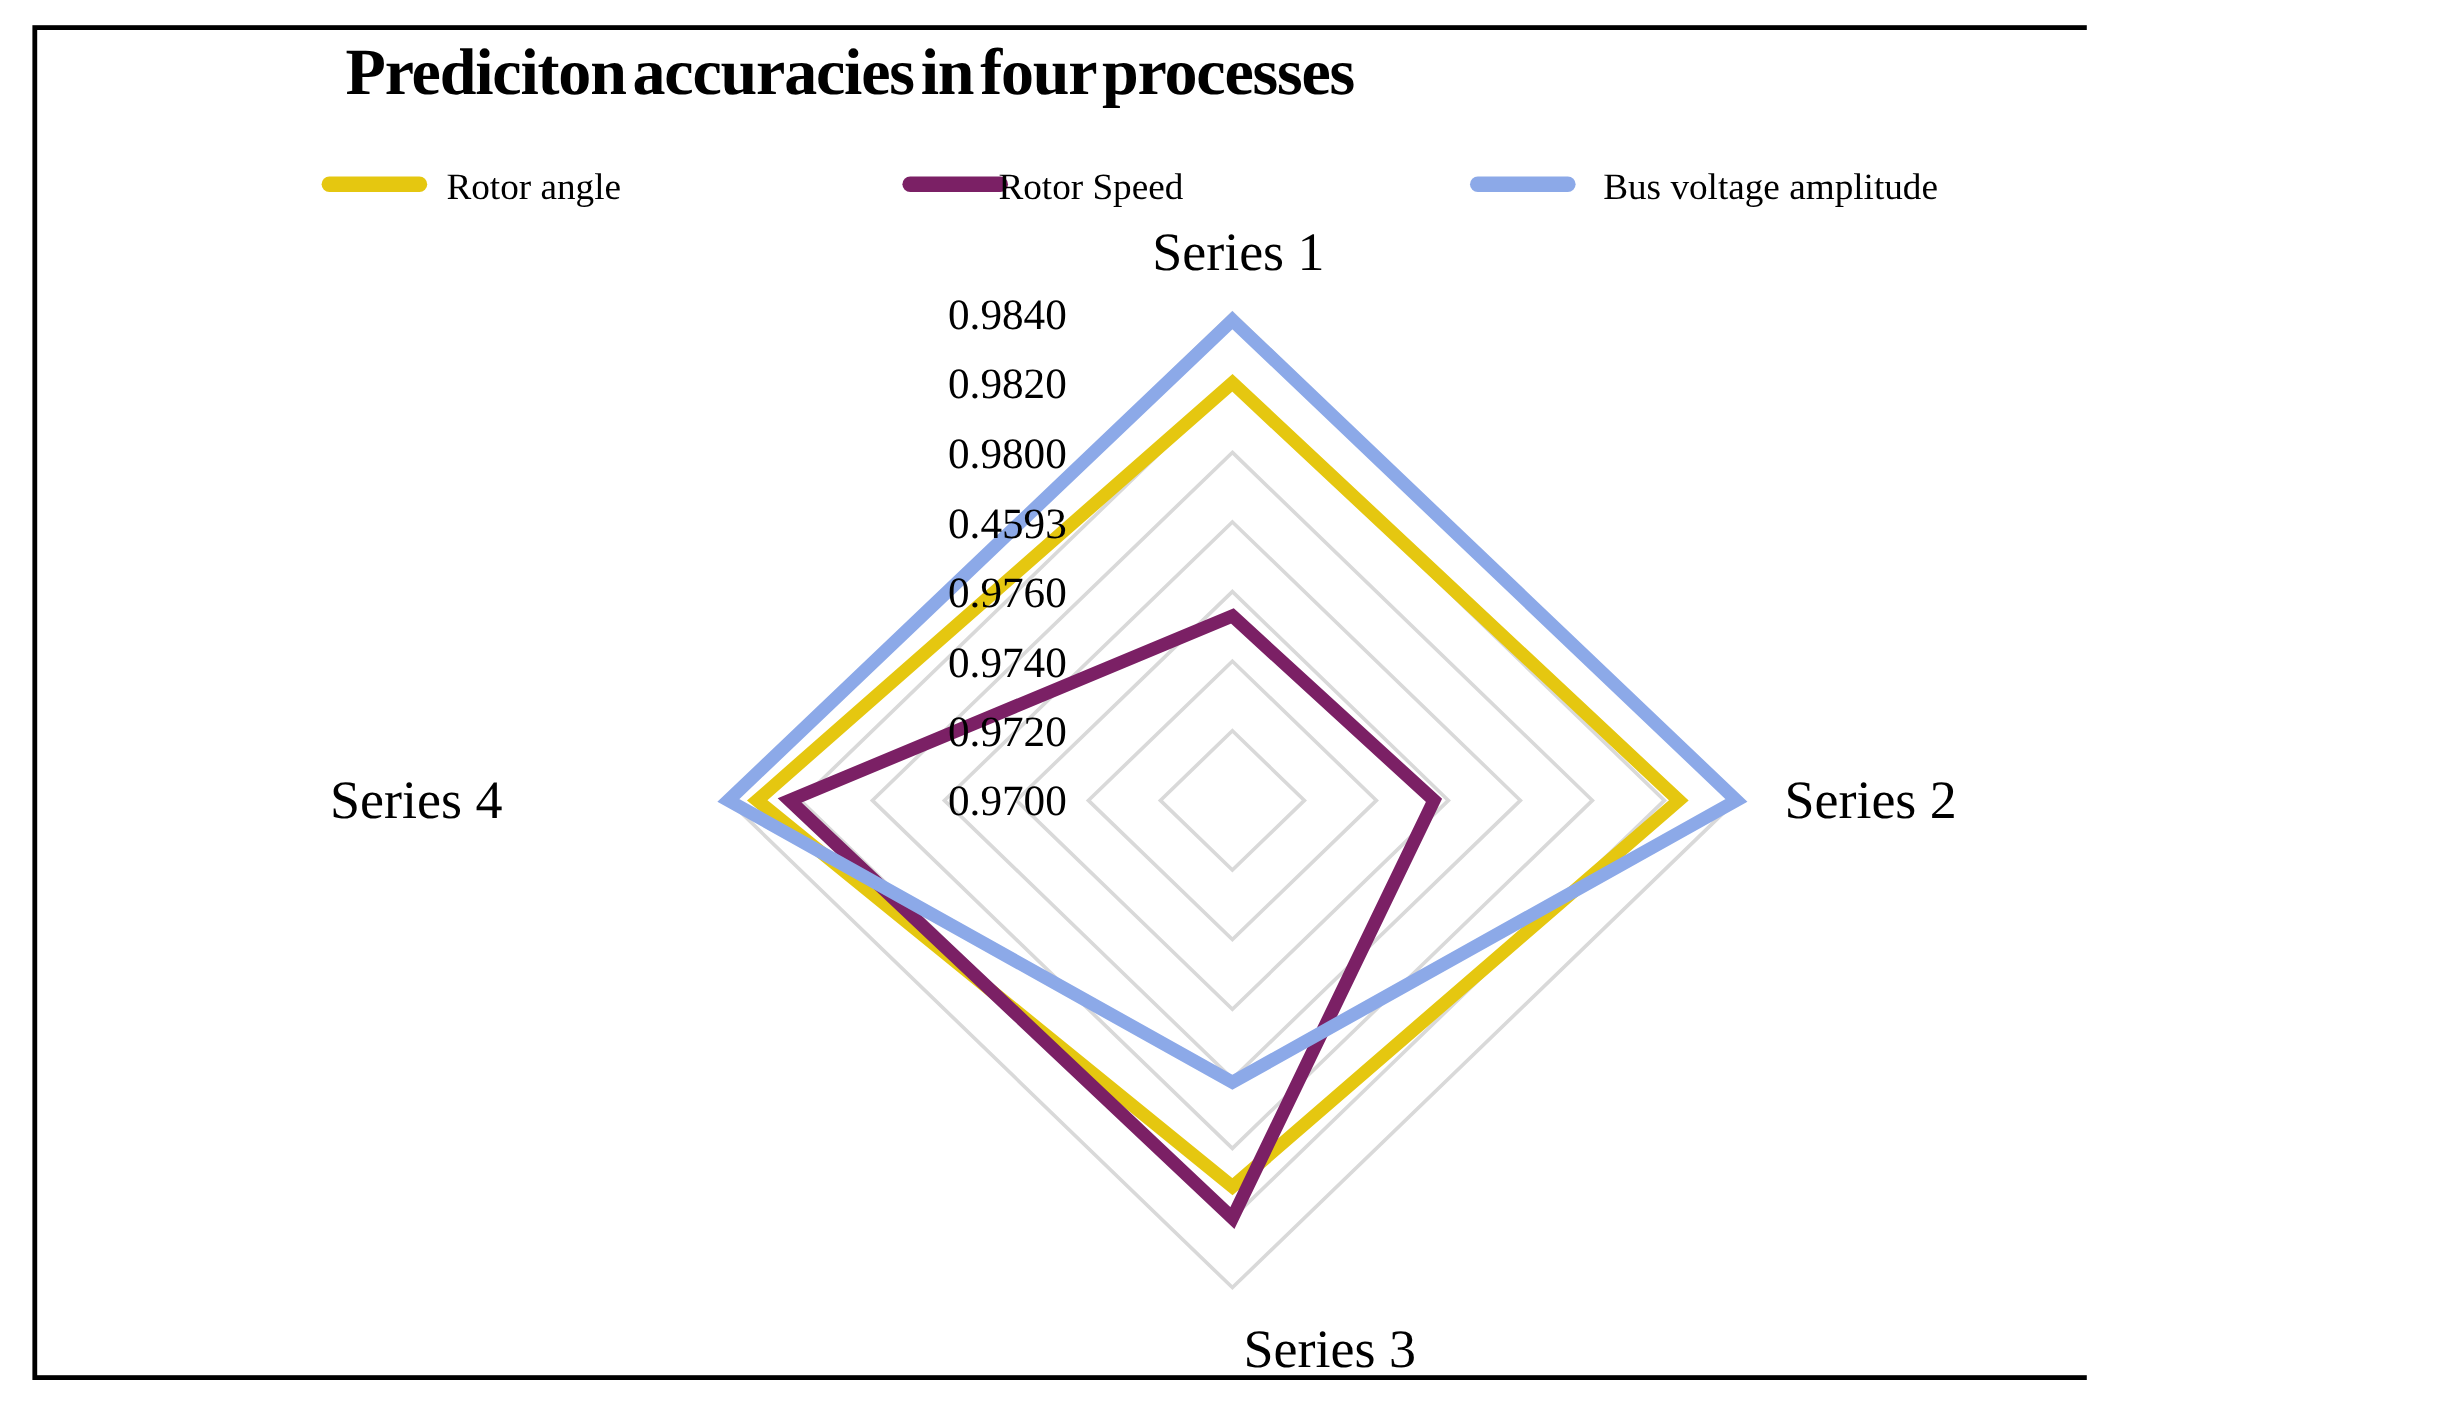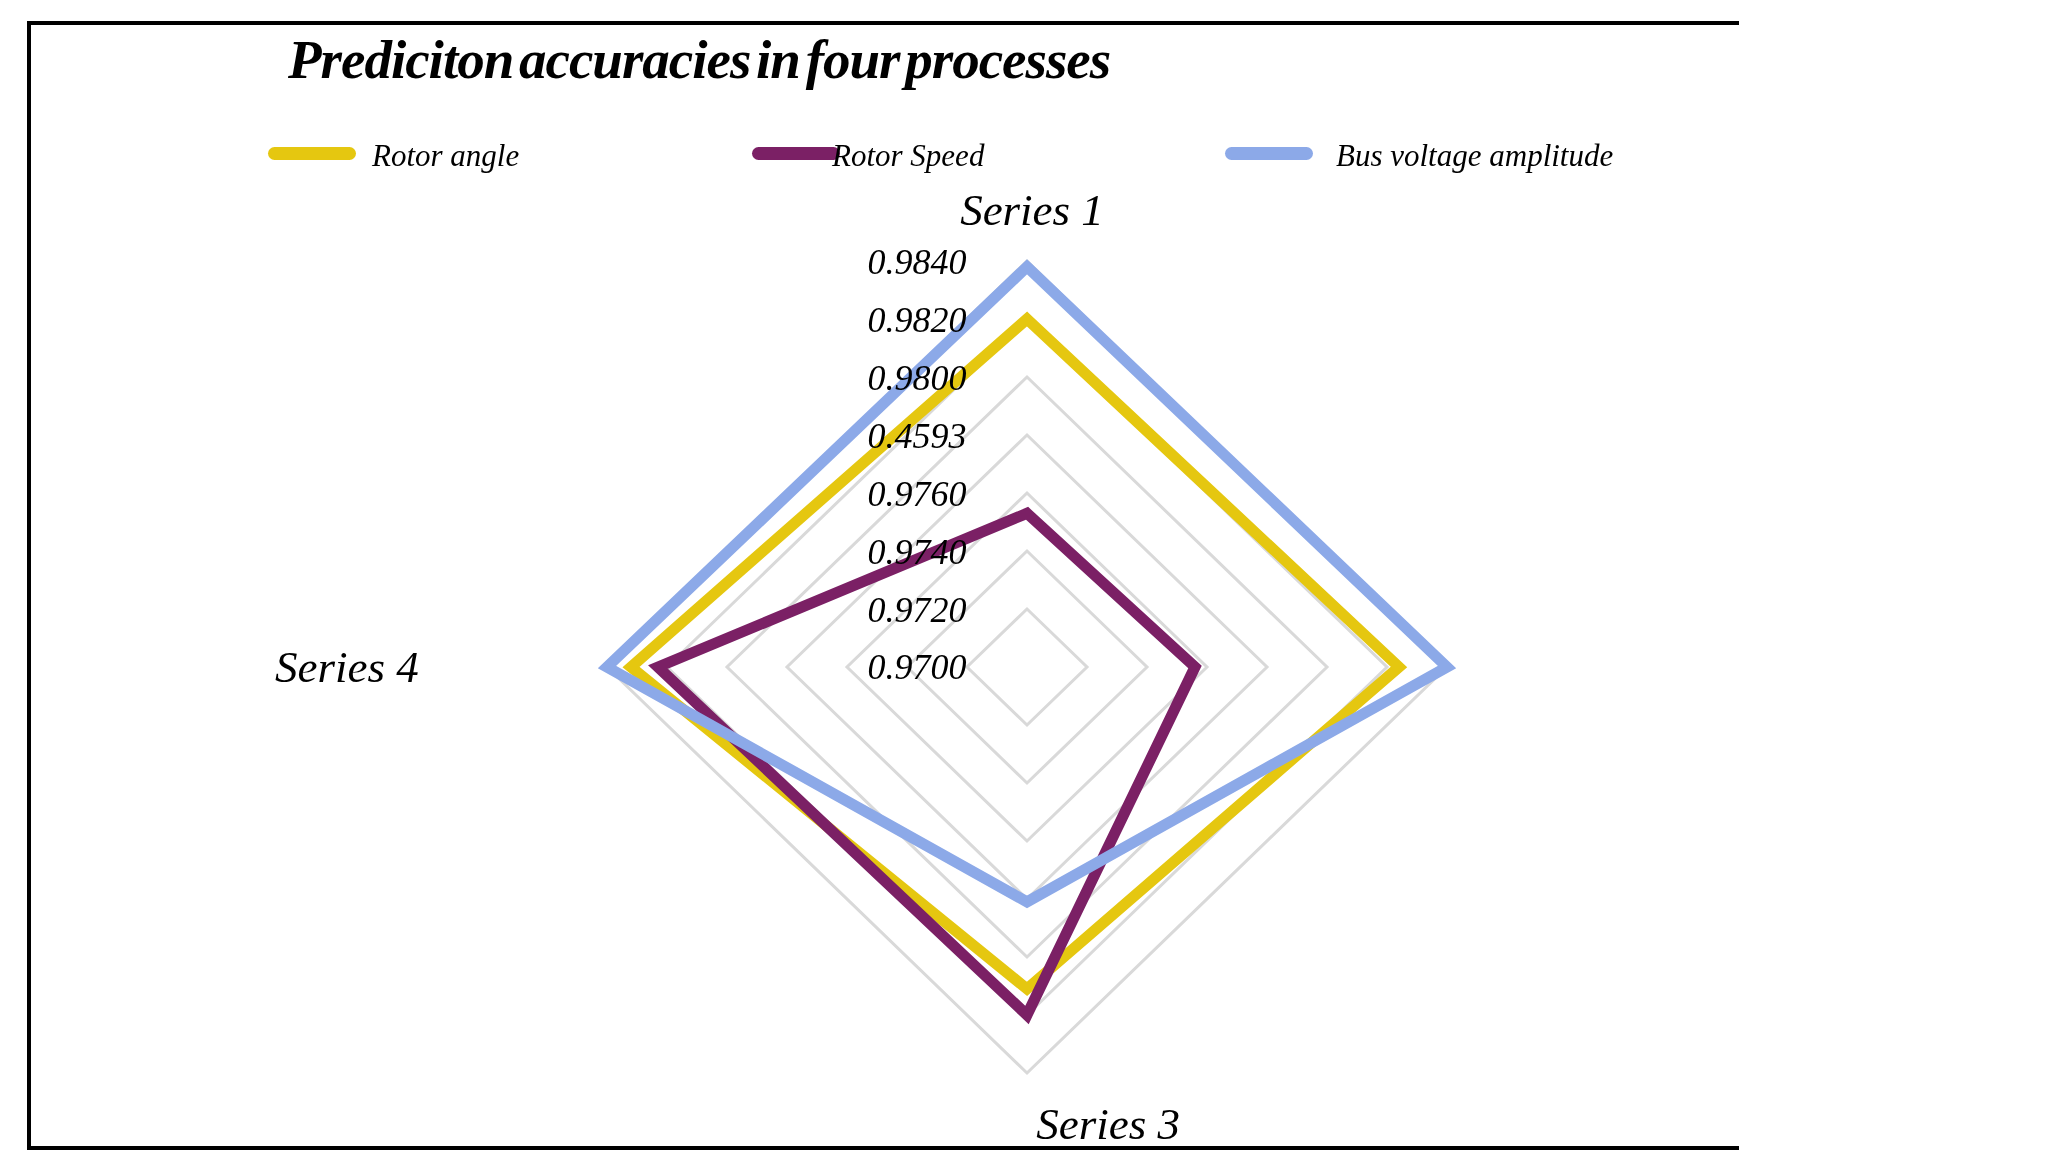--- a/index.html
+++ b/index.html
@@ -1,37 +1,37 @@
 <!DOCTYPE html>
 <html><head>
 <meta charset="utf-8">
 <style>
   html,body{margin:0;padding:0;background:#fff;}
   #stage{
     position:relative;width:1739px;height:1176px;background:#ffffff;
-    font-family:"Liberation Serif","DejaVu Serif",serif;color:#000;overflow:hidden;font-style:italic;
+    font-family:"Liberation Serif","DejaVu Serif",serif;color:#000;overflow:hidden;
   }
   .frame{
     position:absolute;left:27px;top:21px;width:1996px;height:1129px;
     border:4px solid #000;box-sizing:border-box;
   }
   .chart-title{
     position:absolute;left:288px;top:30px;height:60px;line-height:60px;
     font-size:55px;font-weight:bold;letter-spacing:-1px;word-spacing:-7px;white-space:nowrap;
   }
   .legend-swatch{
     position:absolute;top:147px;width:88px;height:13px;border-radius:7px;
   }
   .legend-label{
     position:absolute;top:131px;height:50px;line-height:50px;font-size:31px;white-space:nowrap;
   }
   #radar-svg{position:absolute;left:0;top:0;}
   .tick-label{
-    position:absolute;left:823px;width:188px;height:40px;line-height:40px;
-    text-align:center;font-size:36px;white-space:nowrap;
+    position:absolute;left:790px;width:188px;height:40px;line-height:40px;
+    text-align:left;font-size:36px;white-space:nowrap;
   }
   .axis-label{
     position:absolute;font-size:45px;height:56px;line-height:56px;white-space:nowrap;
   }
   #axis-s1{left:882px;width:300px;top:182px;text-align:center;}
   #axis-s2{left:1487px;width:360px;top:639px;text-align:left;}
   #axis-s3{left:880px;width:300px;top:1096px;text-align:right;}
   #axis-s4{left:275px;width:300px;top:639px;text-align:left;}
 </style>
 </head>
@@ -72,16 +72,17 @@
     <div class="tick-label" style="top:300px;">0.9820</div>
     <div class="tick-label" style="top:358px;">0.9800</div>
     <div class="tick-label" style="top:416px;">0.4593</div>
     <div class="tick-label" style="top:474px;">0.9760</div>
     <div class="tick-label" style="top:532px;">0.9740</div>
     <div class="tick-label" style="top:590px;">0.9720</div>
     <div class="tick-label" style="top:647px;">0.9700</div>
   </div>
 
   <div class="axis-label" id="axis-s1">Series 1</div>
+  <div class="axis-label" id="axis-s2">Series 2</div>
   <div class="axis-label" id="axis-s3">Series 3</div>
   <div class="axis-label" id="axis-s4">Series 4</div>
 
 </div>
 
 </body></html>

